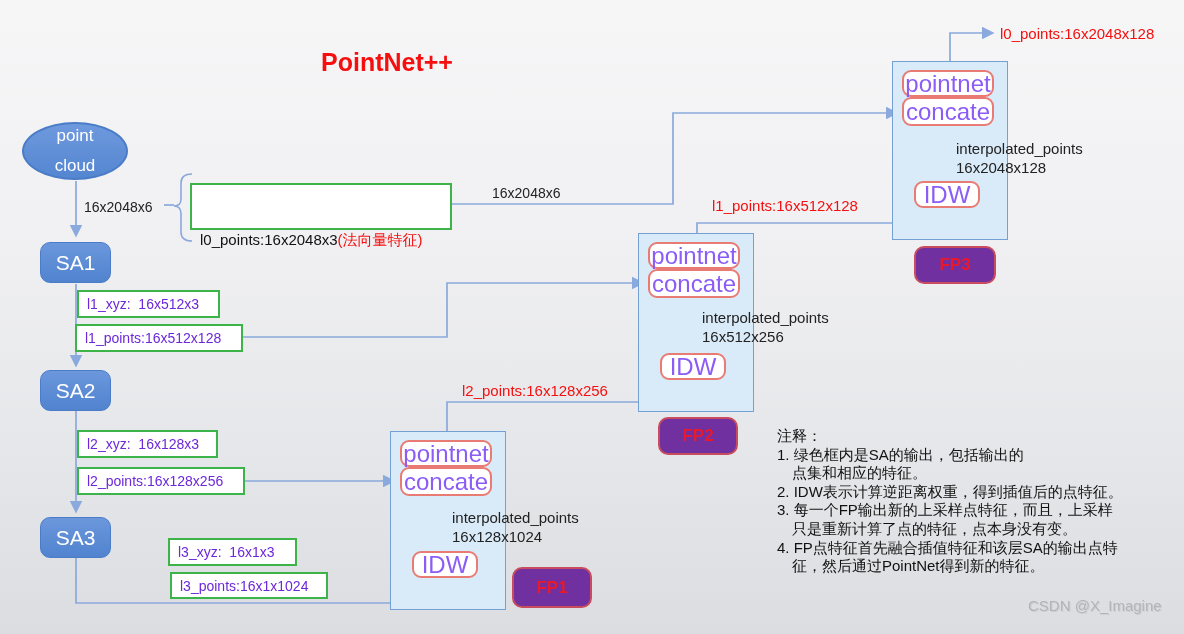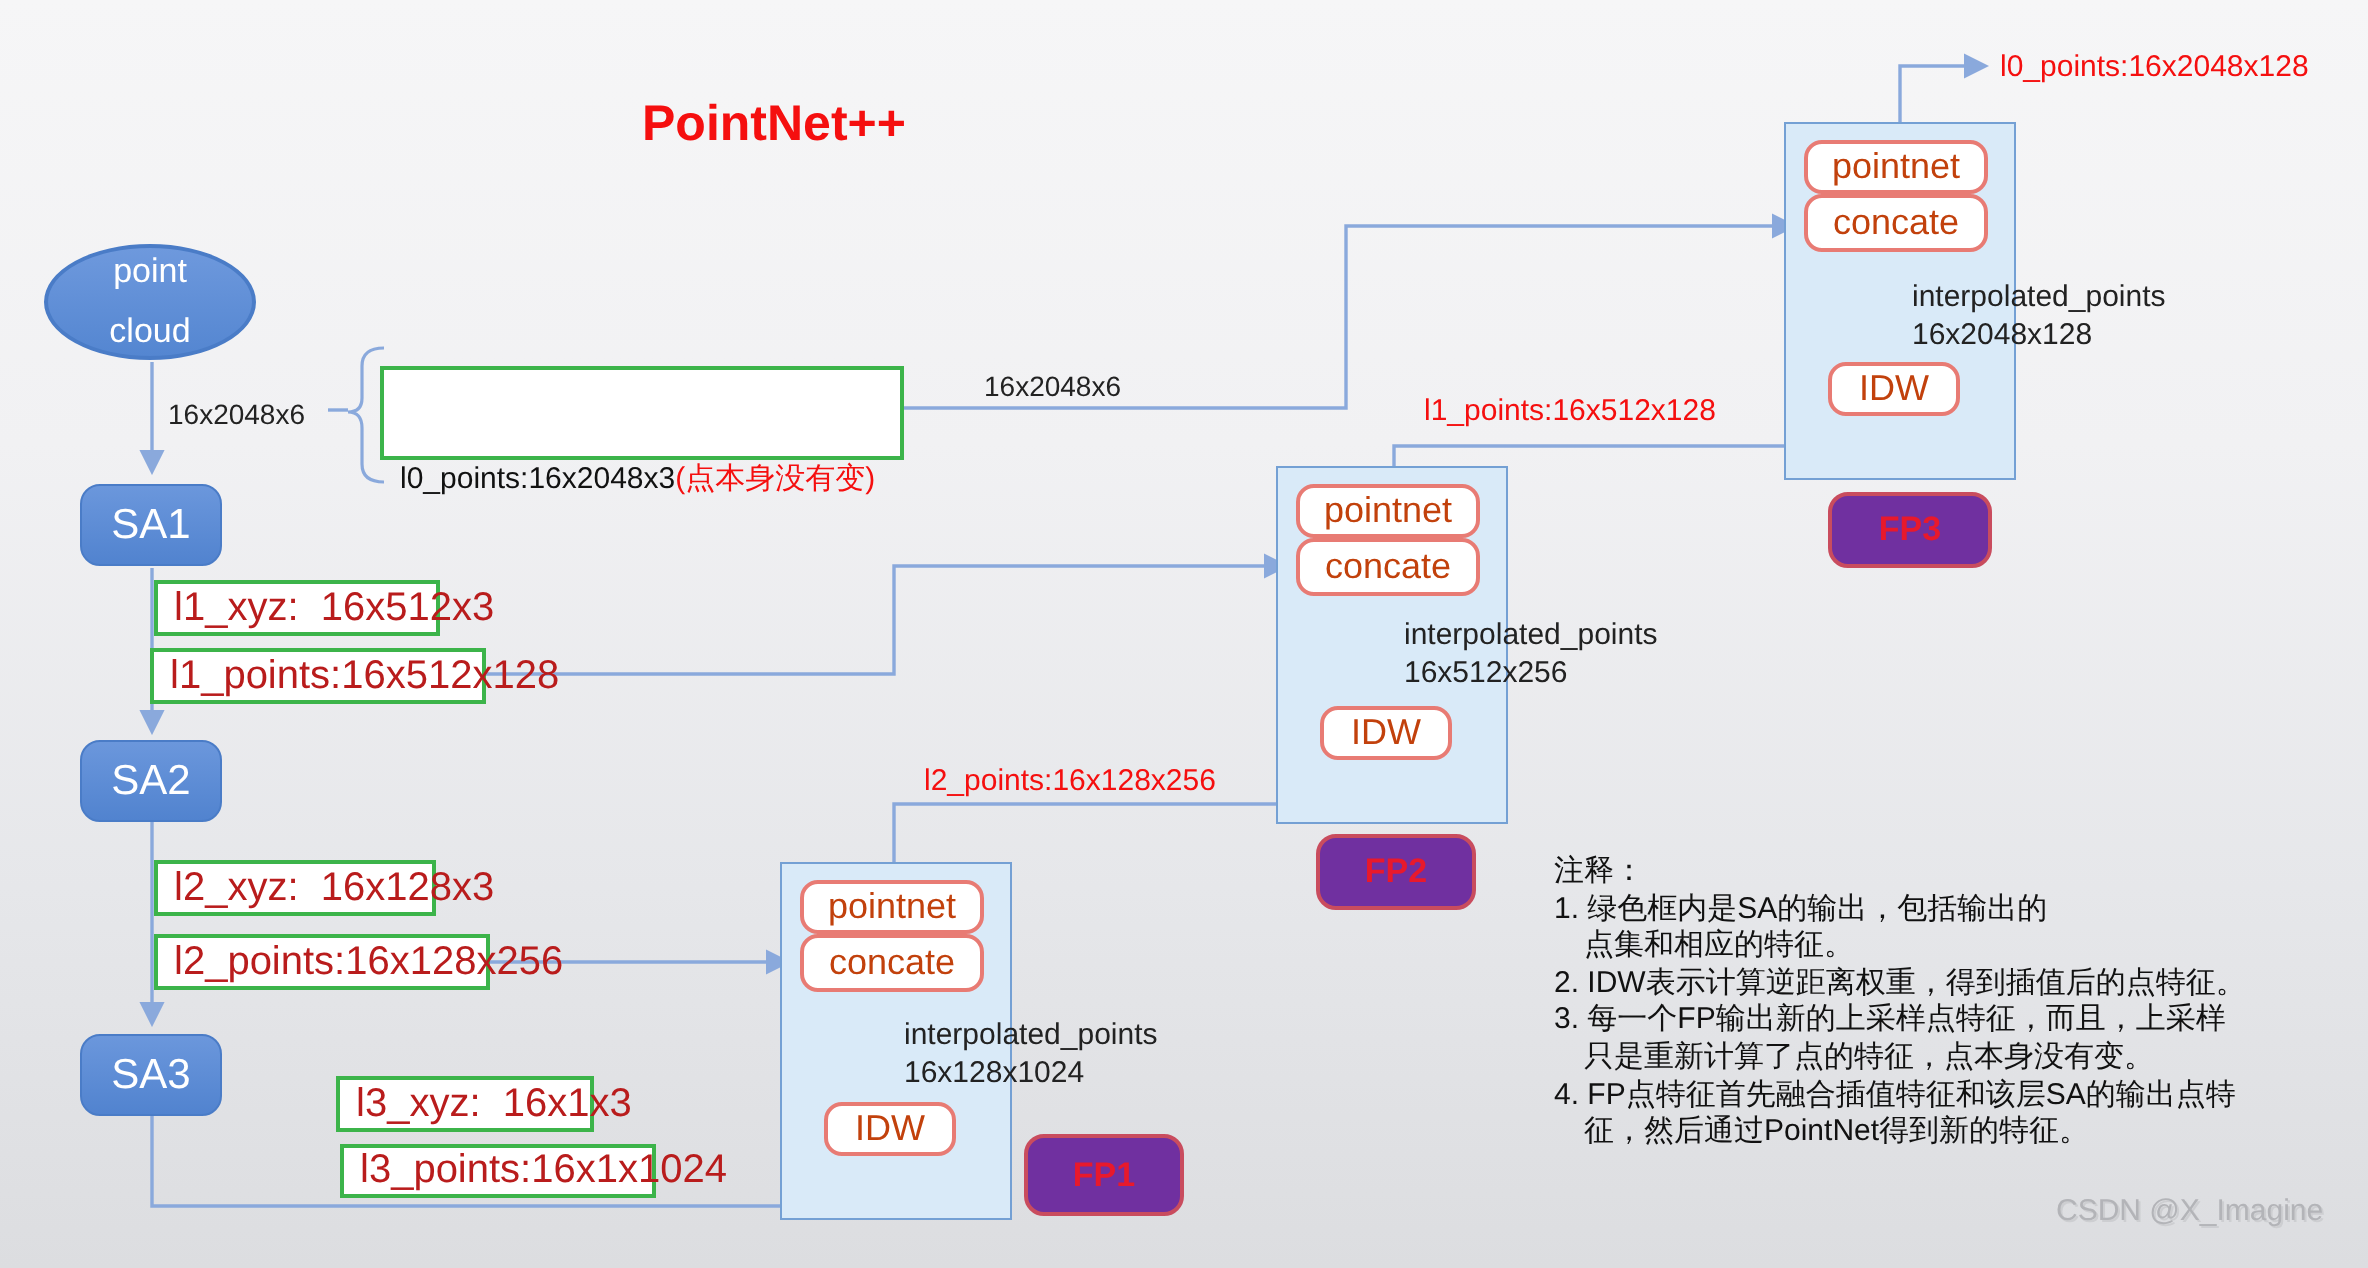--- a/index.html
+++ b/index.html
@@ -22,35 +22,35 @@
   .sa{
     width:71px;height:41px;border-radius:10px;
     background:linear-gradient(180deg,#6b97dc,#5183cf);
     border:1px solid #4a7cc7;box-sizing:border-box;
     display:flex;align-items:center;justify-content:center;
     color:#fff;font-size:21px;
   }
   .gbox{
     background:#fff;border:2px solid #3cb44a;box-sizing:border-box;
     display:flex;align-items:center;padding-left:8px;
-    font-size:20px;color:#b91c1c;white-space:pre;
+    font-size:14px;color:#6d28d9;white-space:pre;
   }
   .gbox2{
     background:#fff;border:2px solid #3cb44a;box-sizing:border-box;
     padding:2px 6px 0 8px;font-size:15px;line-height:21px;color:#111;white-space:pre;
   }
   .redpart{color:#f50f0f;}
   .fp-box{
     width:116px;height:179px;background:#d9eaf8;border:1.5px solid #74a0d4;
     box-sizing:border-box;
   }
   .mini{
     position:absolute;background:#fff;border:2px solid #e87b74;border-radius:9px;
     box-sizing:border-box;display:flex;align-items:center;justify-content:center;
-    color:#c2410c;font-size:18px;
+    color:#8b5cf6;font-size:24px;
   }
   .mini.pn{left:9px;top:8px;width:92px;height:27px;}
   .mini.cc{left:9px;top:35px;width:92px;height:29px;}
   .mini.idw{left:21px;top:119px;width:66px;height:27px;}
   .interp{font-size:15px;color:#222;line-height:19px;white-space:nowrap;}
   .fp-tag{
     background:#7030a0;border:2.5px solid #c94c5e;border-radius:10px;box-sizing:border-box;
     display:flex;align-items:center;justify-content:center;
     color:#e8192c;font-size:17px;font-weight:700;
   }
@@ -96,21 +96,21 @@
   <div class="abs ellipse" style="left:22px;top:122px;">
     <span>point</span>
     <span>cloud</span>
   </div>
   <div class="abs blk-label" style="left:84px;top:199px;">16x2048x6</div>
   <div class="abs sa" style="left:40px;top:242px;">SA1</div>
   <div class="abs sa" style="left:40px;top:370px;">SA2</div>
   <div class="abs sa" style="left:40px;top:517px;">SA3</div>
 
   <div class="abs gbox2" style="left:190px;top:183px;width:262px;height:47px;">
-    <div><span>l0_points:16x2048x3</span><span class="redpart">(点本身没有变)</span></div>
+    <div><span>l0_points:16x2048x3</span><span class="redpart">(法向量特征)</span></div>
   </div>
   <div class="abs blk-label" style="left:492px;top:185px;">16x2048x6</div>
 
   <div class="abs gbox" style="left:77px;top:290px;width:143px;height:28px;">l1_xyz:  16x512x3</div>
   <div class="abs gbox" style="left:75px;top:324px;width:168px;height:28px;">l1_points:16x512x128</div>
   <div class="abs gbox" style="left:77px;top:430px;width:141px;height:28px;">l2_xyz:  16x128x3</div>
   <div class="abs gbox" style="left:77px;top:467px;width:168px;height:28px;">l2_points:16x128x256</div>
   <div class="abs gbox" style="left:168px;top:538px;width:129px;height:28px;">l3_xyz:  16x1x3</div>
   <div class="abs gbox" style="left:170px;top:572px;width:158px;height:27px;">l3_points:16x1x1024</div>
 

